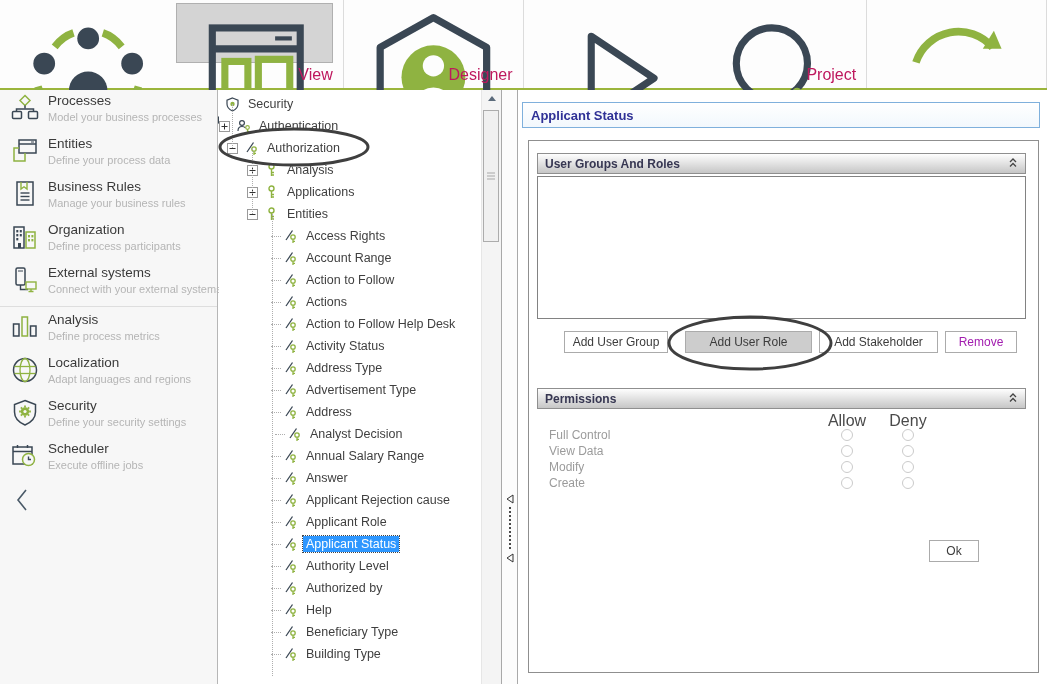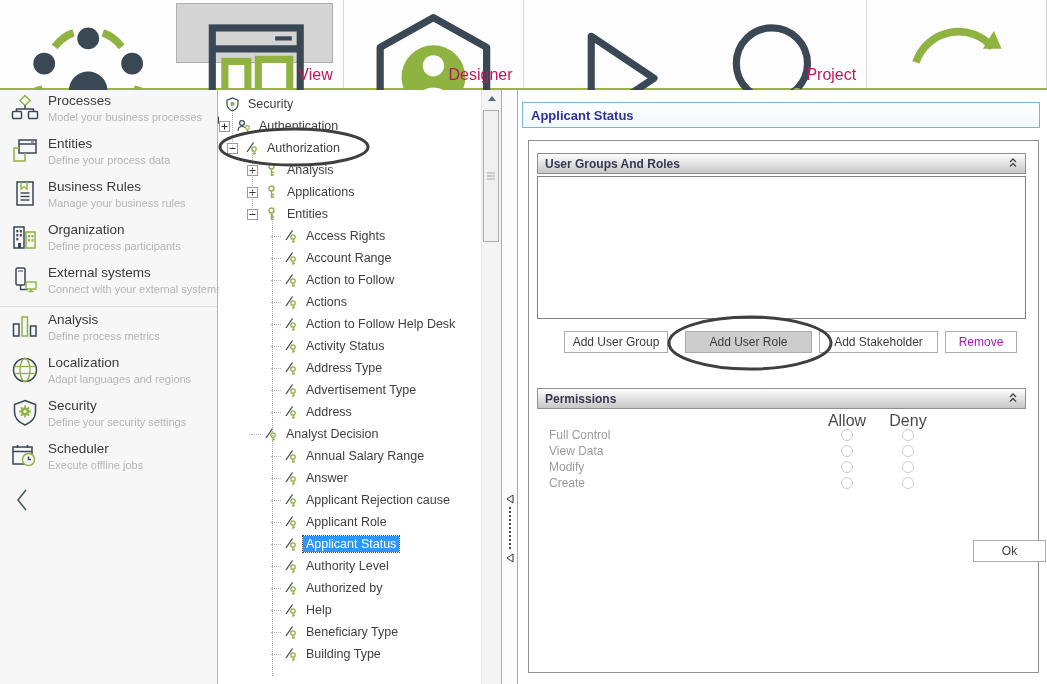--- a/index.html
+++ b/index.html
@@ -516,21 +516,21 @@
       <span class="stub" style="width: 10px;"></span>
       <span class="tree-icon">
         <svg viewBox="0 0 15 15" style="width: 100%; height: 100%; display: block;">
           <path d="M3 11 L9.5 1.5" stroke="#3a4754" stroke-width="1.3"></path>
           <circle cx="10" cy="8" r="2.2" fill="none" stroke="#8fb341" stroke-width="1.3"></circle>
           <path d="M10 10.2 V14 M10 12.4 H12" fill="none" stroke="#8fb341" stroke-width="1.3"></path>
         </svg>
       </span>
       <span class="tree-label">Address</span>
     </div>
-    <div class="tree-row" style="padding-left: 32px;">
+    <div class="tree-row" style="padding-left: 56px;">
       <span class="stub" style="width: 10px;"></span>
       <span class="tree-icon">
         <svg viewBox="0 0 15 15" style="width: 100%; height: 100%; display: block;">
           <path d="M3 11 L9.5 1.5" stroke="#3a4754" stroke-width="1.3"></path>
           <circle cx="10" cy="8" r="2.2" fill="none" stroke="#8fb341" stroke-width="1.3"></circle>
           <path d="M10 10.2 V14 M10 12.4 H12" fill="none" stroke="#8fb341" stroke-width="1.3"></path>
         </svg>
       </span>
       <span class="tree-label">Analyst Decision</span>
     </div>
@@ -724,20 +724,20 @@
         <div class="radio" style="left: 312px; top: 304px;"></div>
         <div class="radio" style="left: 373px; top: 304px;"></div>
         <div class="perm-label" style="top: 319px;">Modify</div>
         <div class="radio" style="left: 312px; top: 320px;"></div>
         <div class="radio" style="left: 373px; top: 320px;"></div>
         <div class="perm-label" style="top: 335px;">Create</div>
         <div class="radio" style="left: 312px; top: 336px;"></div>
         <div class="radio" style="left: 373px; top: 336px;"></div>
       </div>
 
-    <div class="btn" style="left:400px;top:399px;width:73px;margin-left:44px;">Ok</div>
+    <div class="btn" style="left:400px;top:399px;width:50px;">Ok</div>
   </div>
 </div>
 
 <svg class="annotations" viewBox="0 0 1047 684">
   <ellipse cx="294" cy="147" rx="74" ry="18" fill="none" stroke="#3f3f3f" stroke-width="3"></ellipse>
   <ellipse cx="750" cy="343" rx="81" ry="26" fill="none" stroke="#3f3f3f" stroke-width="3"></ellipse>
 </svg>
 
 </body></html>

